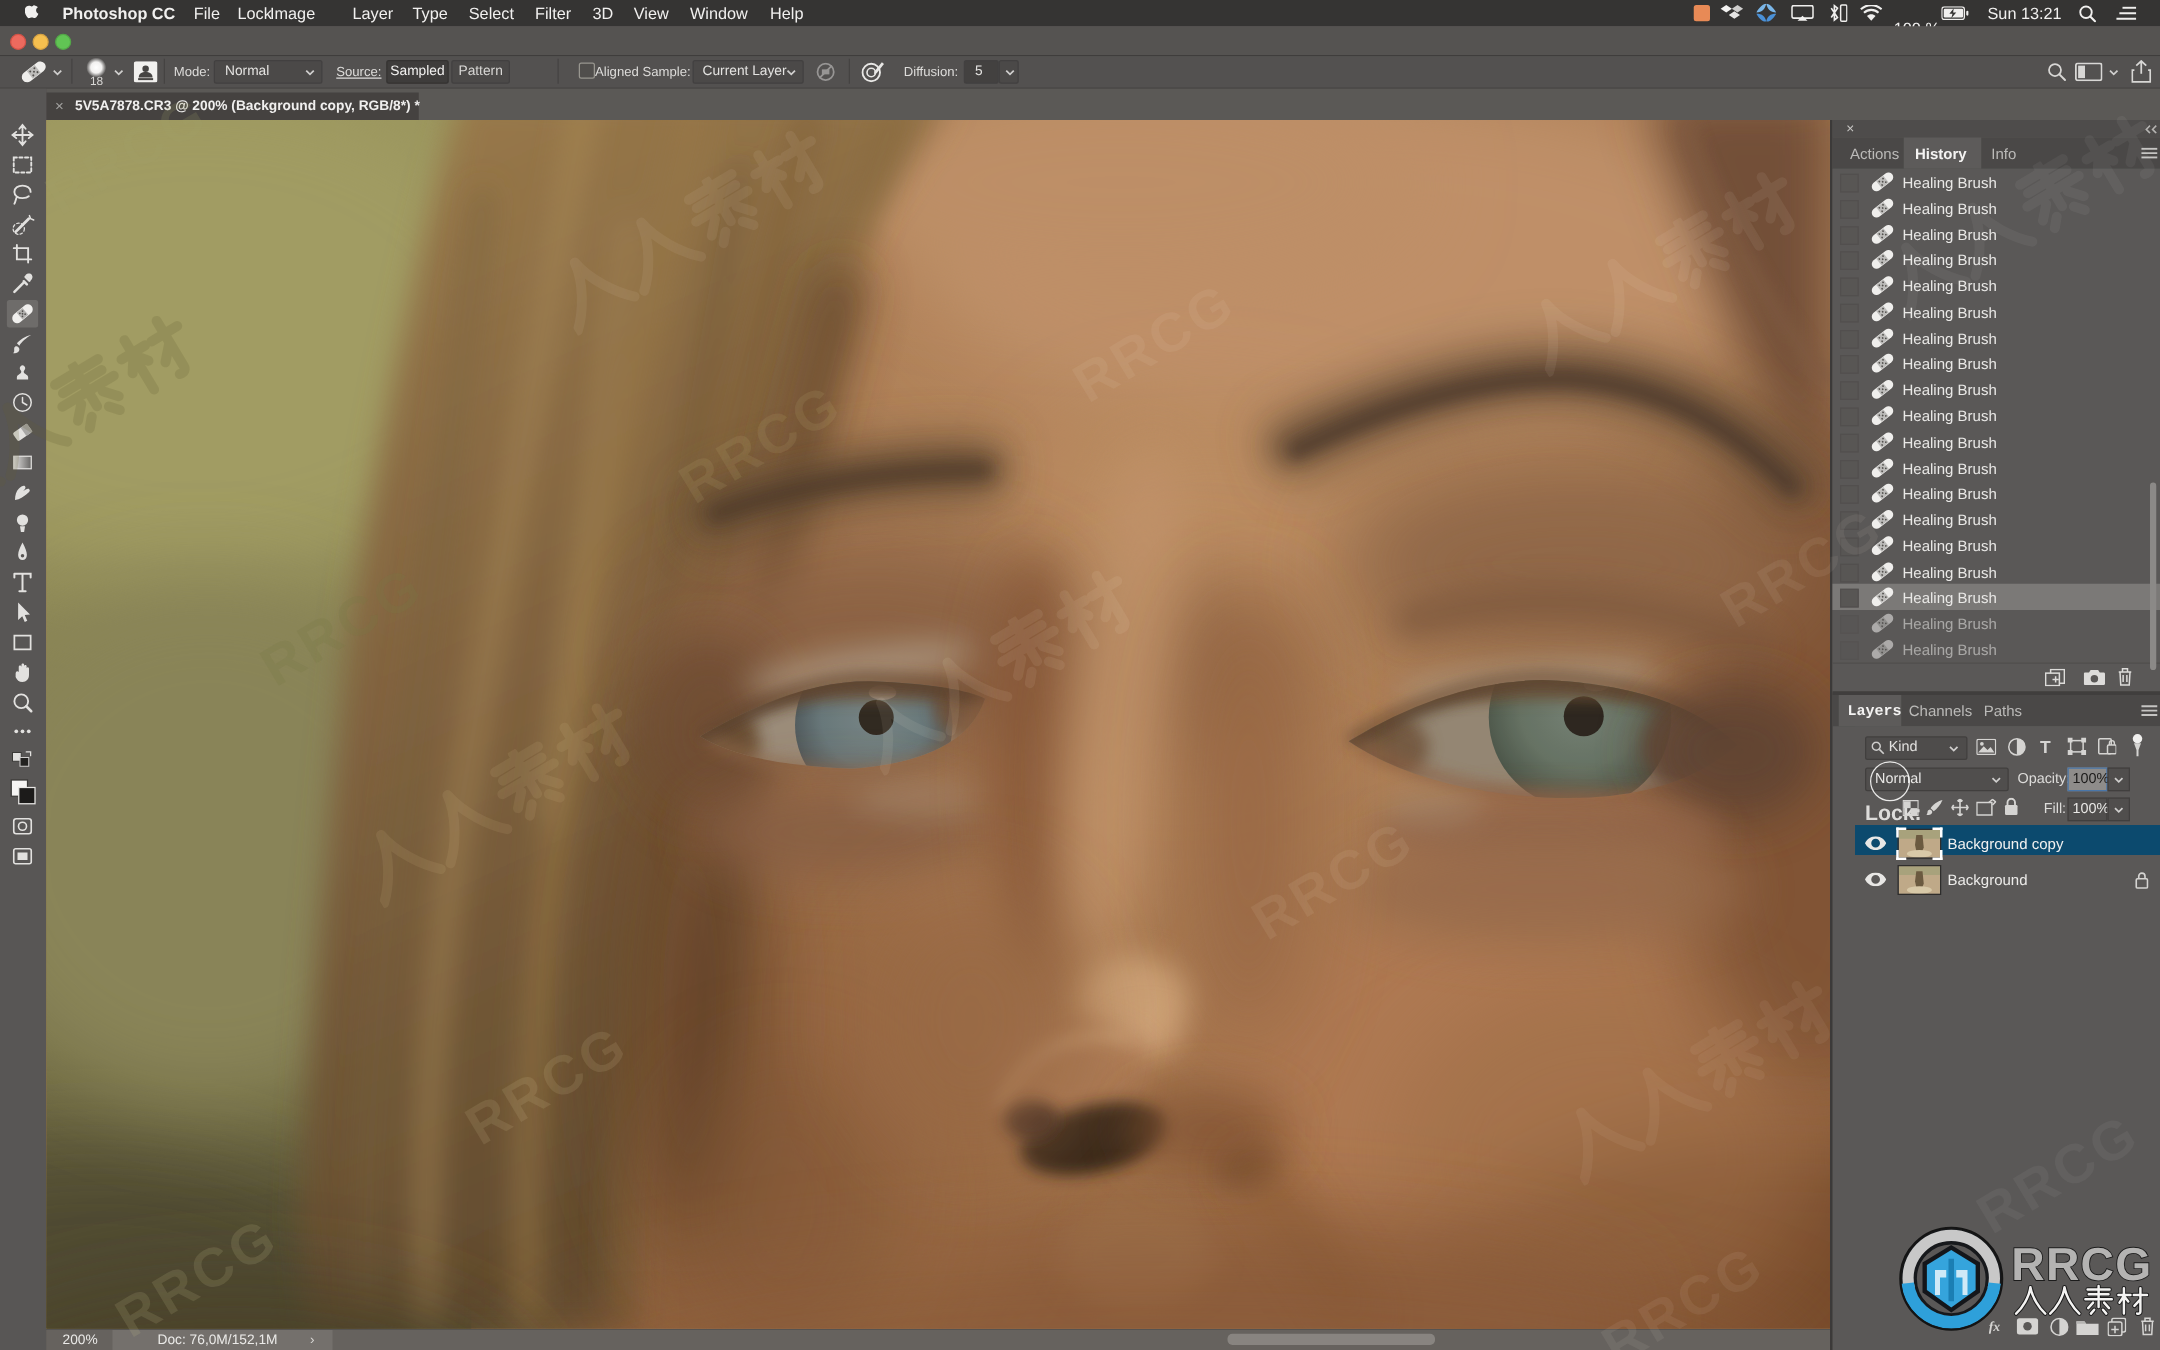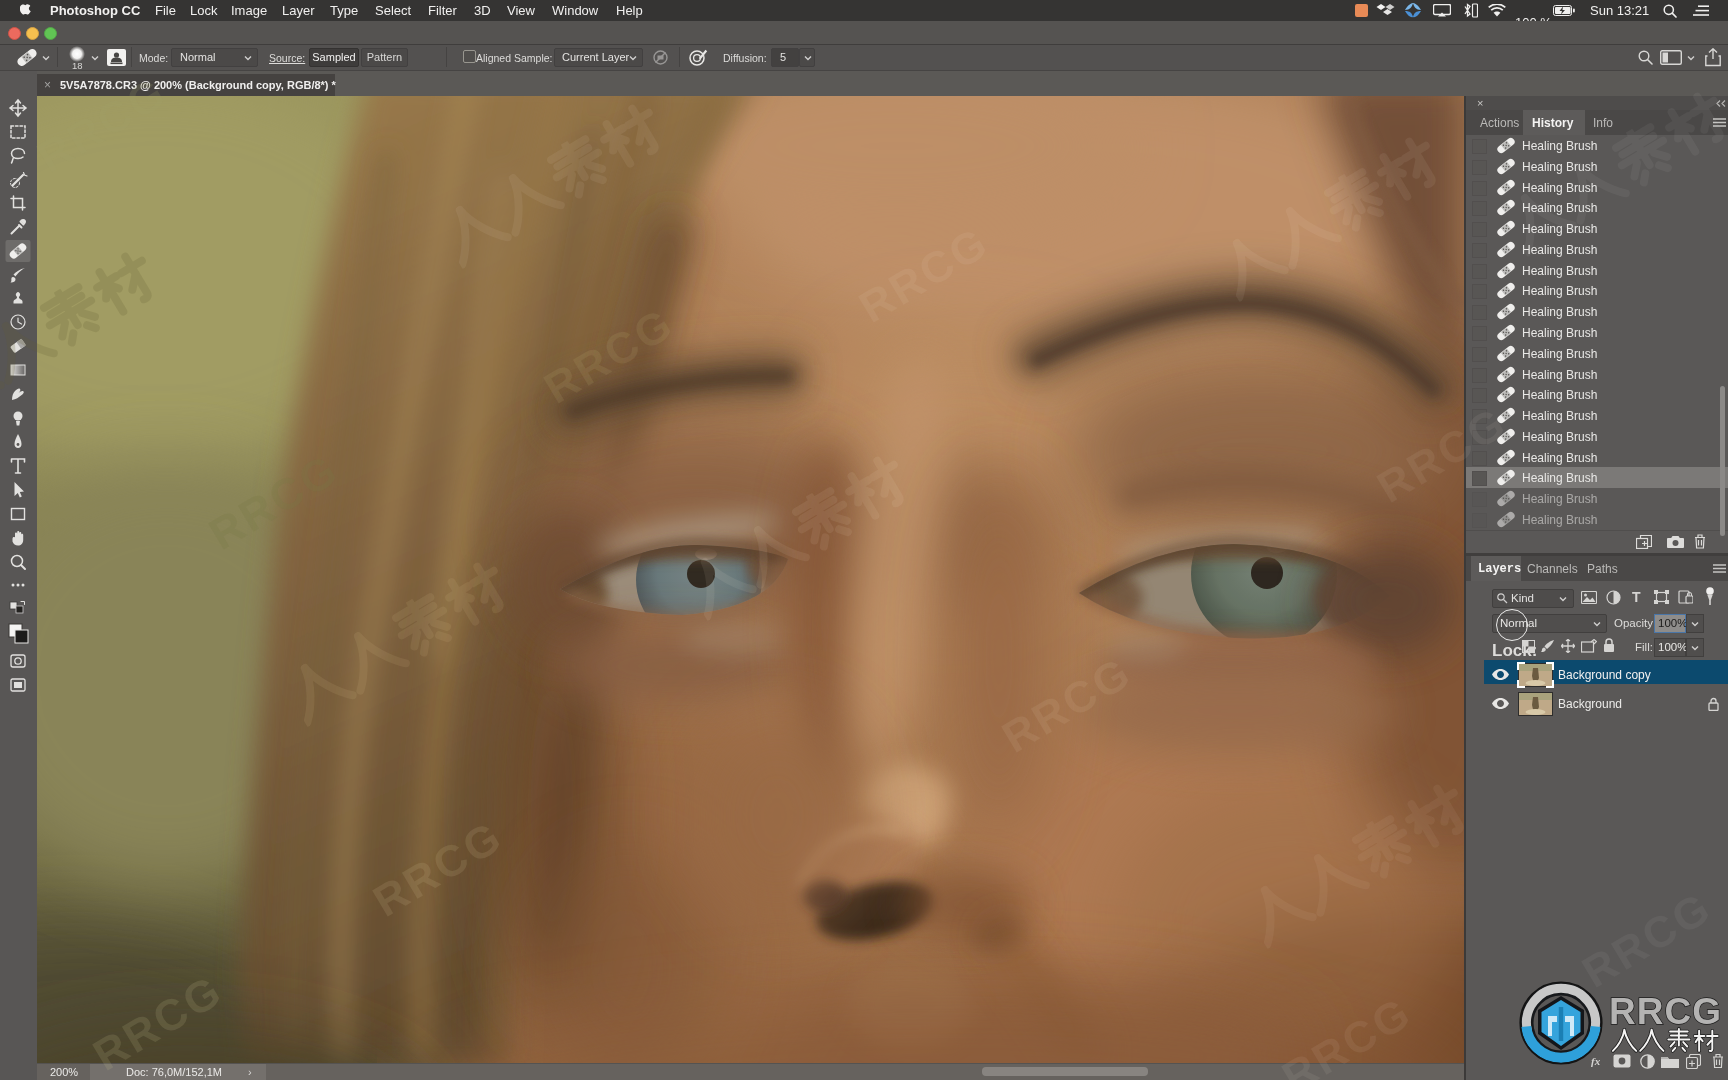--- a/index.html
+++ b/index.html
@@ -37,21 +37,21 @@
 <body>
 <div id="page">
   <div id="menubar" class="abs">
     <svg class="abs" style="left:20px;top:4px" width="13" height="14" viewBox="0 0 13 14">
       <path fill="#f1f0ef" d="M10.8 7.4c0-2 1.7-3 1.8-3.1-1-1.4-2.5-1.6-3-1.6-1.3-.1-2.5.75-3.1.75-.6 0-1.6-.73-2.7-.7C2.4 2.77 1.1 3.5.4 4.7c-1.4 2.5-.4 6.1 1 8.1.7 1 1.5 2.1 2.6 2 1 0 1.4-.65 2.7-.65 1.2 0 1.6.65 2.7.63 1.1 0 1.8-1 2.5-2 .8-1.1 1.1-2.2 1.1-2.3 0 0-2.1-.8-2.2-3.1z" transform="scale(0.82) translate(0,-2)"></path>
       <path fill="#f1f0ef" d="M8.6 1.8C9.1 1.1 9.5.2 9.4-.7 8.6-.65 7.7-.2 7.2.5 6.7 1.1 6.3 2 6.4 2.9c.9.05 1.7-.4 2.2-1.1z" transform="scale(0.82) translate(0,1)"></path>
     </svg>
     <span class="mi" style="left:50px;font-weight:bold;">Photoshop CC</span>
     <span class="mi" style="left:155px;">File</span>
     <span class="mi" style="left:190px;">Lock</span>
-    <span class="mi" style="left:231px;text-align:center;">Image</span>
+    <span class="mi" style="left:216px;text-align:center;">Image</span>
     <span class="mi" style="left:282px;">Layer</span>
     <span class="mi" style="left:330px;">Type</span>
     <span class="mi" style="left:375px;">Select</span>
     <span class="mi" style="left:428px;">Filter</span>
     <span class="mi" style="left:474px;">3D</span>
     <span class="mi" style="left:507px;">View</span>
     <span class="mi" style="left:552px;">Window</span>
     <span class="mi" style="left:616px;">Help</span>
 
     <div class="abs" style="left:1355px;top:4px;width:13px;height:13px;background:#e88a56;border-radius:2px;"></div>

